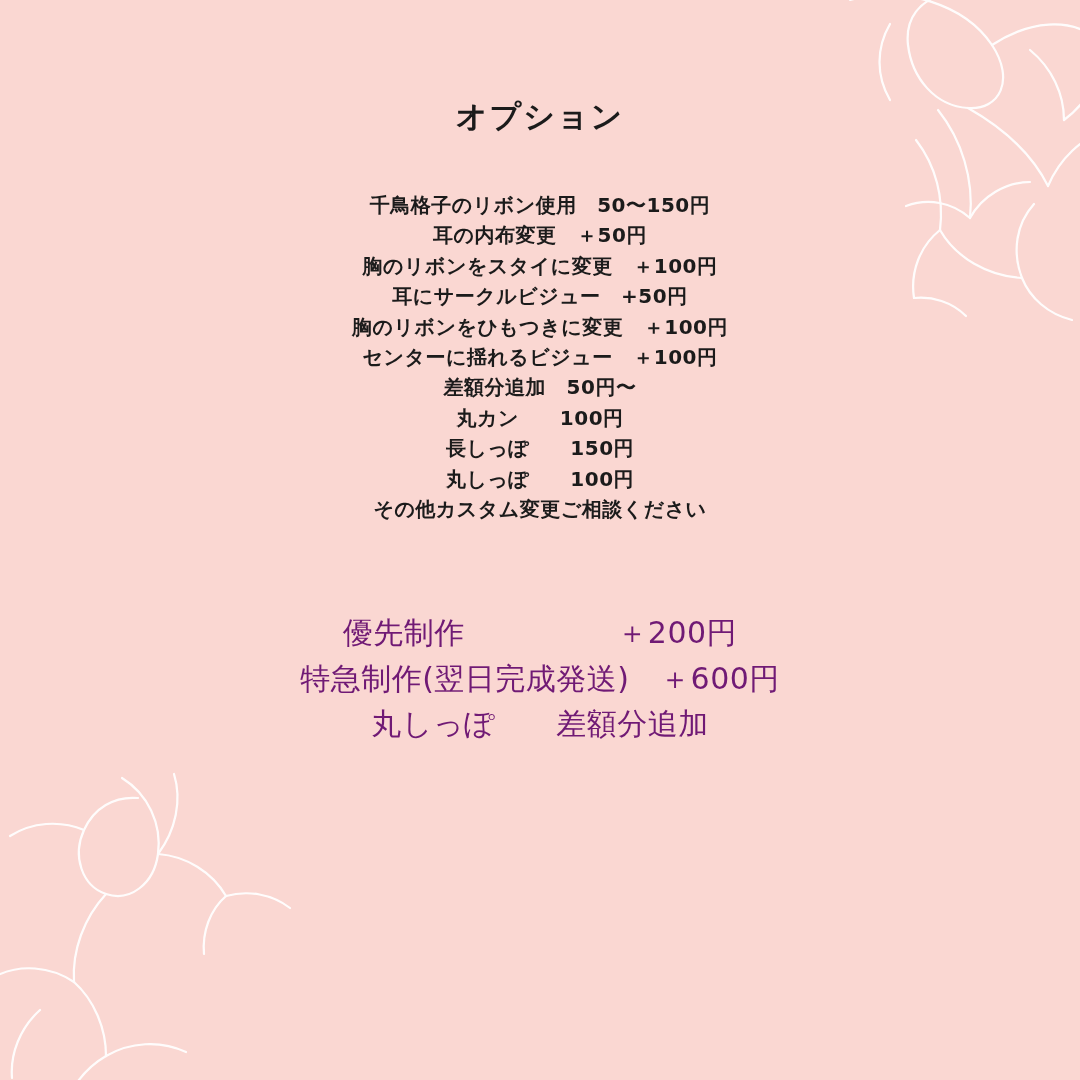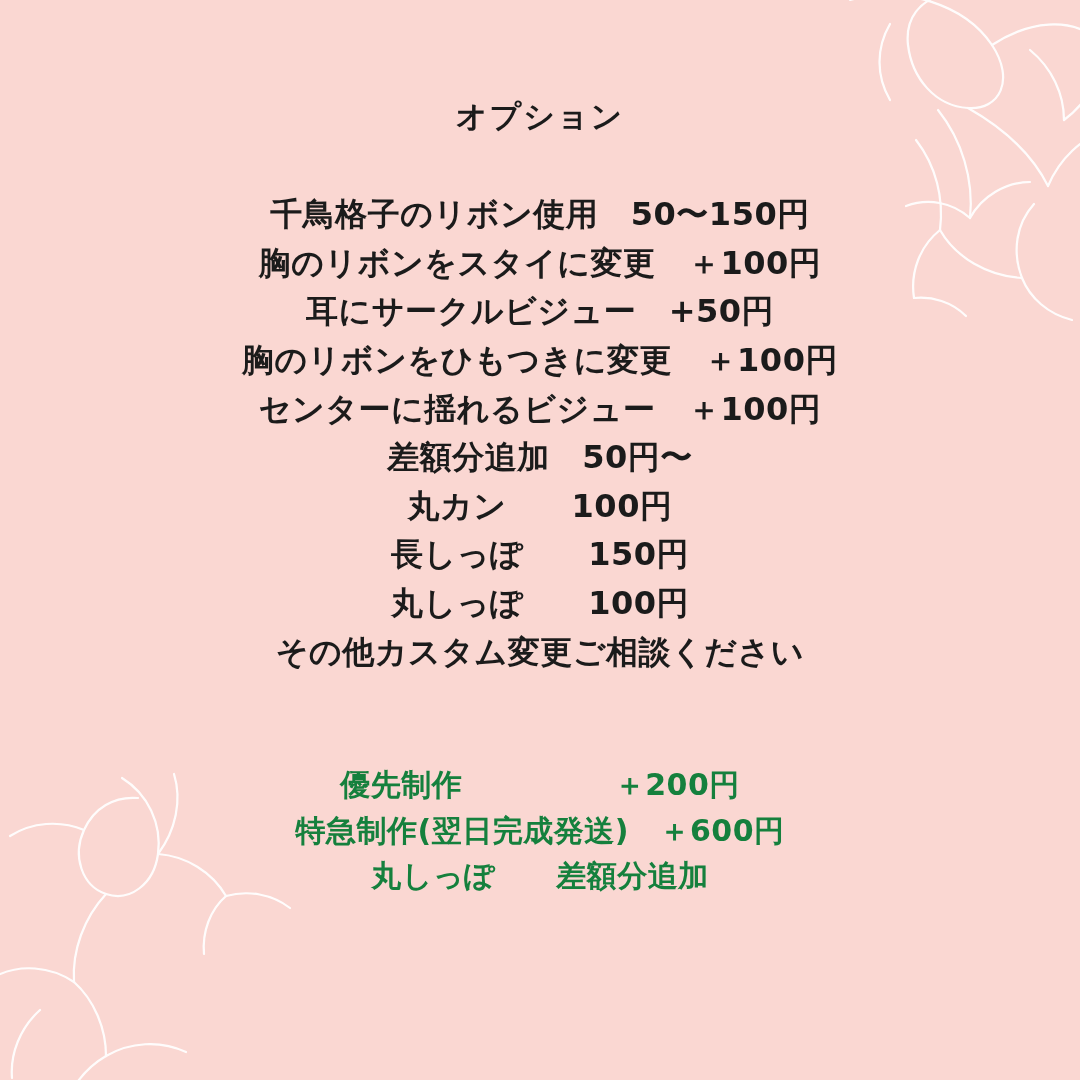--- a/index.html
+++ b/index.html
@@ -51,40 +51,40 @@
     letter-spacing: 2px;
     margin-bottom: 52px;
   }
   .option-list {
     display: flex;
     flex-direction: column;
     align-items: center;
     gap: 0;
   }
   .option-line {
-    font-size: 32px;
+    font-size: 20px;
     font-weight: 700;
     color: #1b1b1b;
     line-height: 1.52;
     white-space: pre;
     text-align: center;
     letter-spacing: 0.5px;
   }
   .spacer {
     height: 86px;
   }
   .service-list {
     display: flex;
     flex-direction: column;
     align-items: center;
   }
   .service-line {
     font-size: 30px;
-    font-weight: 700;
-    color: #15803d;
+    font-weight: 400;
+    color: #701a75;
     line-height: 1.52;
     white-space: pre;
     text-align: right;
     letter-spacing: 0.5px;
   }
 </style>
 </head>
 <body>
 
 <div class="page">
@@ -126,20 +126,21 @@
       <path d="M178 94 C196 70 202 40 194 14"></path>
     </g>
   </svg>
 
   <div class="content">
 
     <div class="title">オプション</div>
 
     <div class="option-list">
       <div class="option-line">千鳥格子のリボン使用　50〜150円</div>
+      <div class="option-line">耳の内布変更　＋50円</div>
       <div class="option-line">胸のリボンをスタイに変更　＋100円</div>
       <div class="option-line">耳にサークルビジュー　+50円</div>
       <div class="option-line">胸のリボンをひもつきに変更　＋100円</div>
       <div class="option-line">センターに揺れるビジュー　＋100円</div>
       <div class="option-line">差額分追加　50円〜</div>
       <div class="option-line">丸カン　　100円</div>
       <div class="option-line">長しっぽ　　150円</div>
       <div class="option-line">丸しっぽ　　100円</div>
       <div class="option-line">その他カスタム変更ご相談ください</div>
     </div>

